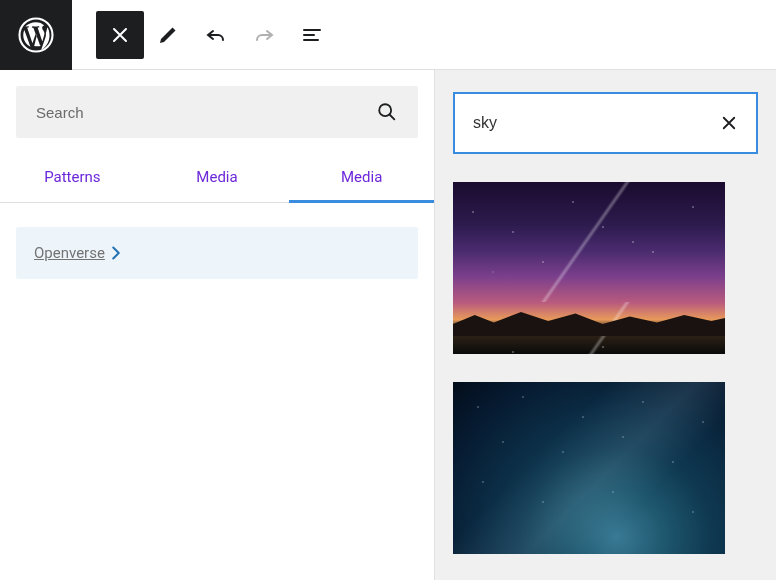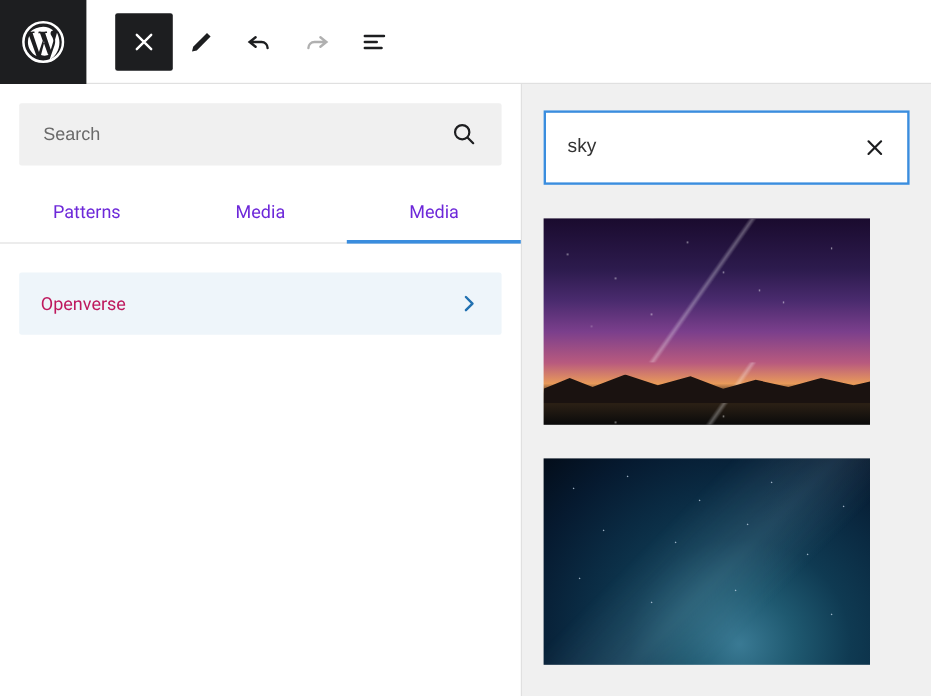--- a/index.html
+++ b/index.html
@@ -47,22 +47,22 @@
     color: #6d28d9; cursor: pointer; position: relative;
   }
   .tab-active { color: #6d28d9; }
   .tab-active::after {
     content: ""; position: absolute; bottom: -1px; left: 0; right: 0; height: 3px;
     background: #3a8dde;
   }
   .categories { padding: 24px 16px; }
   .cat-item {
     background: #eef5fa; height: 52px; display: flex; align-items: center;
-    justify-content: space-between; padding: 0 16px 0 18px; border-radius: 2px;
-    color: #be185d; font-size: 15px; cursor: pointer;
+    padding: 0 16px 0 18px; border-radius: 2px;
+    color: #737373; font-size: 15px; cursor: pointer; text-decoration: underline;
   }
   .cat-item svg { width: 22px; height: 22px; color: #2271b1; }
   .right {
     flex: 1; background: #f0f0f0; padding: 22px 18px;
     display: flex; flex-direction: column; gap: 28px;
   }
   .right-search {
     background: #fff; border: 2px solid #3a8dde; height: 62px;
     display: flex; align-items: center; padding: 0 18px;
   }

